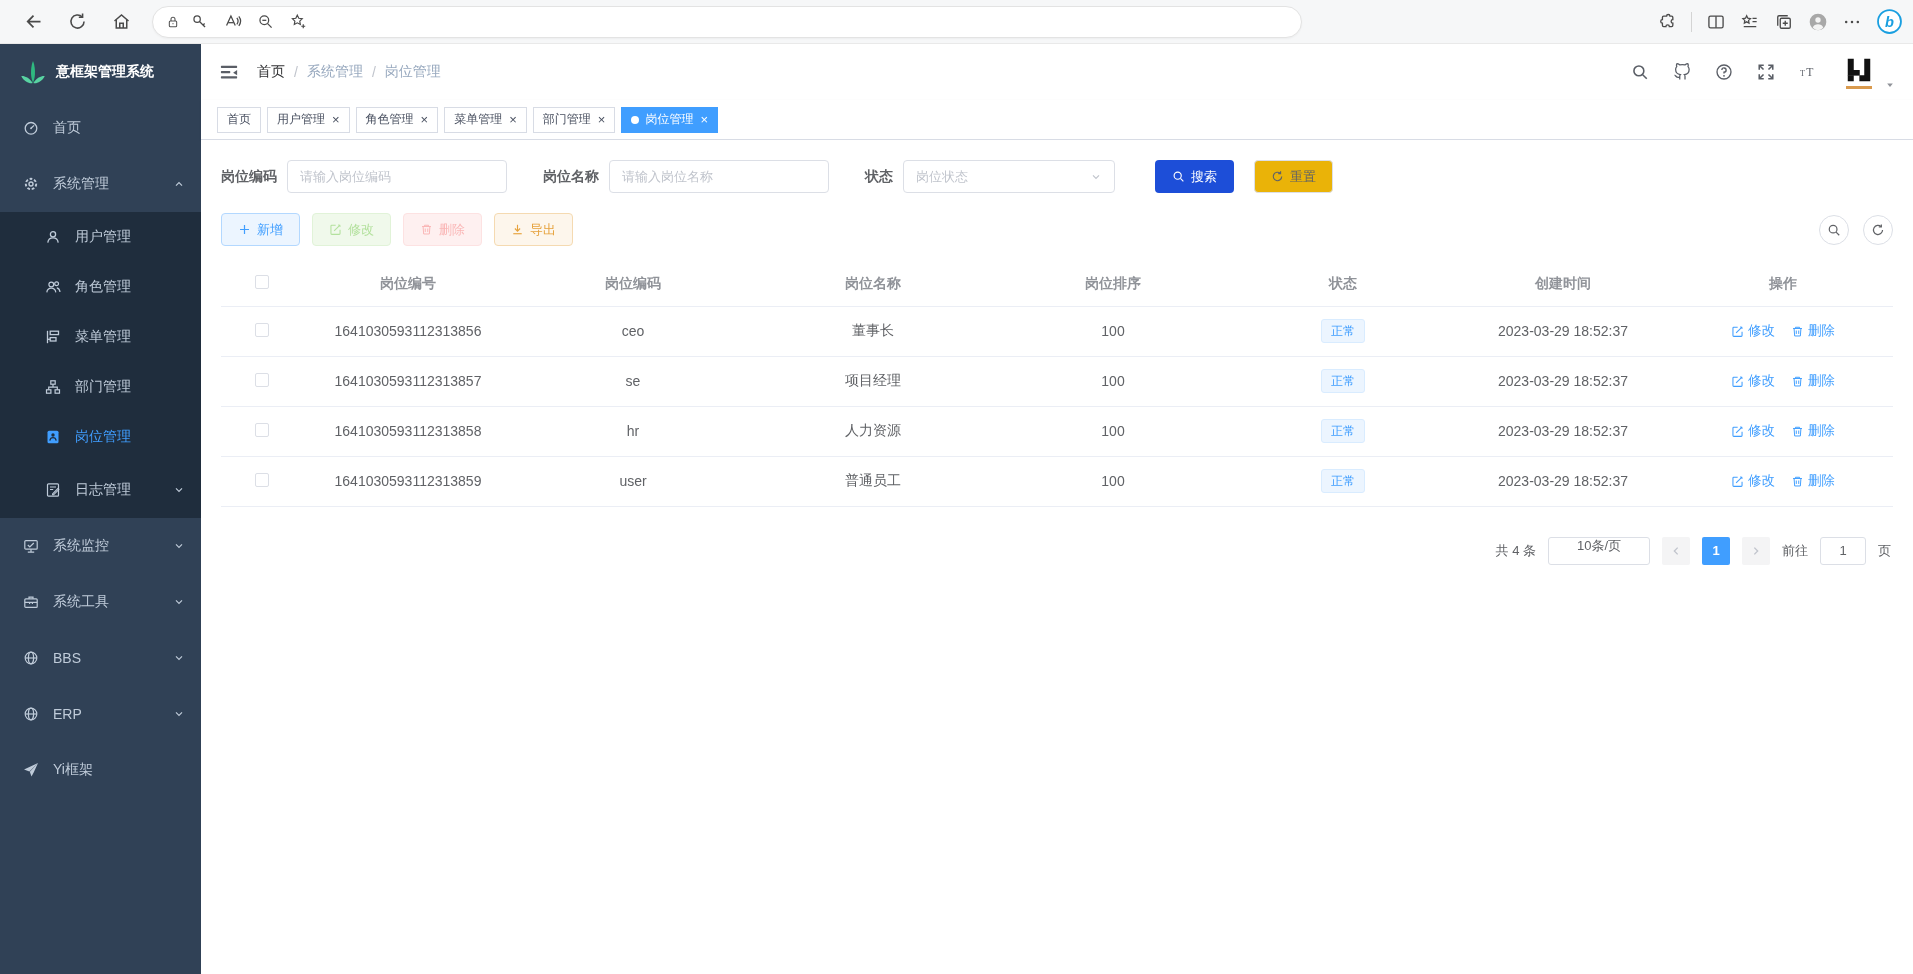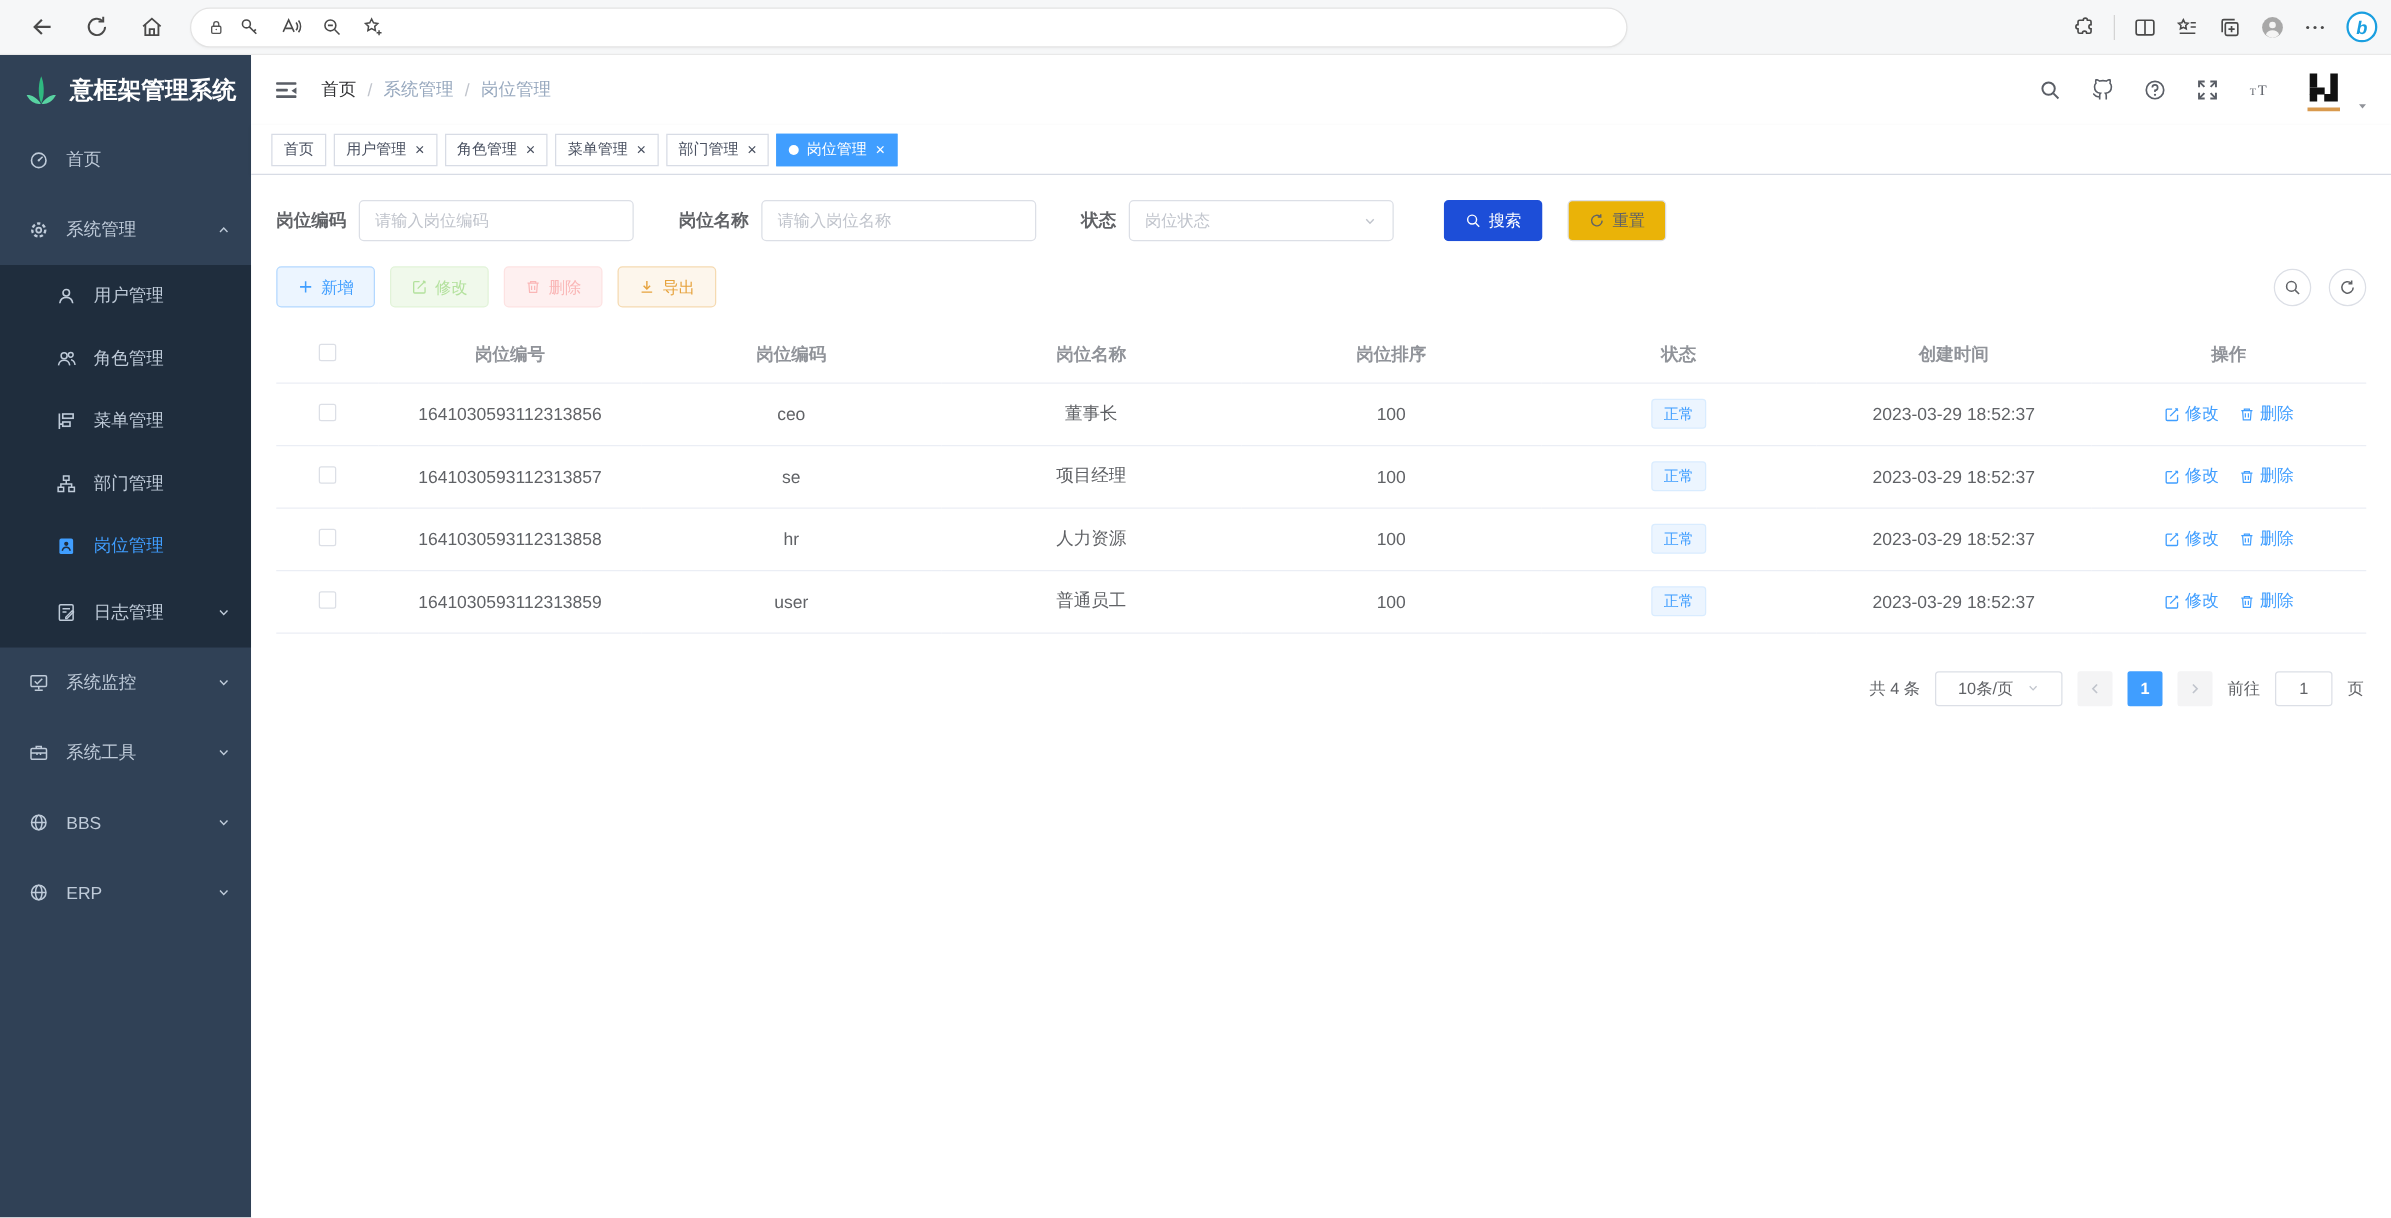--- a/index.html
+++ b/index.html
@@ -28,21 +28,21 @@
   .vdiv { width:1px; height:20px; background:#d4d4d4; }
   .bing svg { width:27px; height:27px; }
 
   
   .app { display:flex; height:930px; }
 
   
   .sidebar { width:201px; background:#304156; color:#bfcbd9; flex-shrink:0; }
   .logo { height:56px; display:flex; align-items:center; padding-left:20px; }
   .logo svg { width:26px; height:26px; }
-  .logo-txt { color:#fff; font-weight:bold; font-size:19px; margin-left:10px; white-space:nowrap; }
+  .logo-txt { color:#fff; font-weight:bold; font-size:14px; margin-left:10px; white-space:nowrap; }
   .s-item { display:flex; align-items:center; font-size:14px; cursor:pointer; position:relative; }
   .it1 { height:56px; padding-left:22px; }
   .it2 { height:50px; padding-left:44px; }
   .subblock { background:#1f2d3d; }
   .s-ico { width:18px; height:18px; margin-right:13px; display:flex; align-items:center; justify-content:center; }
   .s-ico svg { width:16px; height:16px; }
   .s-item.active { color:#409eff; }
   .arrow { position:absolute; right:16px; width:12px; height:12px; color:#bfcbd9; }
   .arrow svg { width:12px; height:12px; }
   .arrow.up svg { transform:rotate(180deg); }
@@ -115,21 +115,21 @@
   .tag-ok { display:inline-block; padding:0 9px; height:24px; line-height:22px; font-size:12px;
     color:#409eff; background:#ecf5ff; border:1px solid #d9ecff; border-radius:3px; }
   .ops { display:flex; align-items:center; justify-content:center; gap:16px; height:49px; }
   .op { display:inline-flex; align-items:center; gap:4px; color:#409eff; font-size:13.5px;
     cursor:pointer; text-decoration:none; }
   .op svg { width:13px; height:13px; }
 
   .pager { display:flex; align-items:center; justify-content:flex-end; margin-top:30px;
     font-size:13px; color:#606266; gap:12px; padding-right:2px; }
   .psel { width:102px; height:28px; border:1px solid #dcdfe6; border-radius:3px; display:flex;
-    align-items:center; justify-content:center; gap:10px; cursor:pointer; color:#606266; }
+    align-items:center; justify-content:center; gap:10px; cursor:pointer; color:#606266;flex-direction:column; }
   .psel svg { width:11px; height:11px; color:#c0c4cc; }
   .pbtn { width:28px; height:28px; background:#f4f4f5; border-radius:2px; display:flex;
     align-items:center; justify-content:center; color:#c0c4cc; cursor:pointer; }
   .pbtn svg { width:12px; height:12px; }
   .pcur { width:28px; height:28px; background:#409eff; color:#fff; border-radius:2px;
     display:flex; align-items:center; justify-content:center; font-weight:bold; cursor:pointer; }
   .pgoto { width:46px; height:28px; border:1px solid #dcdfe6; border-radius:3px;
     text-align:center; font-size:13px; color:#606266; outline:none; }
   .defs { position:absolute; width:0; height:0; overflow:hidden; }
 </style>
@@ -560,20 +560,28 @@
           <svg>
             <use href="#ic-globe"></use>
           </svg>
         </span>
       <span>ERP</span>
       <span class="arrow">
           <svg>
             <use href="#ic-chev"></use>
           </svg>
         </span>
+    </div>
+    <div class="s-item it1">
+      <span class="s-ico">
+          <svg>
+            <use href="#ic-plane"></use>
+          </svg>
+        </span>
+      <span>Yi框架</span>
     </div>
   </aside>
 
   <main class="main">
 
     <div class="navbar">
       <span class="burger">
           <svg>
             <use href="#ic-burger"></use>
           </svg>

